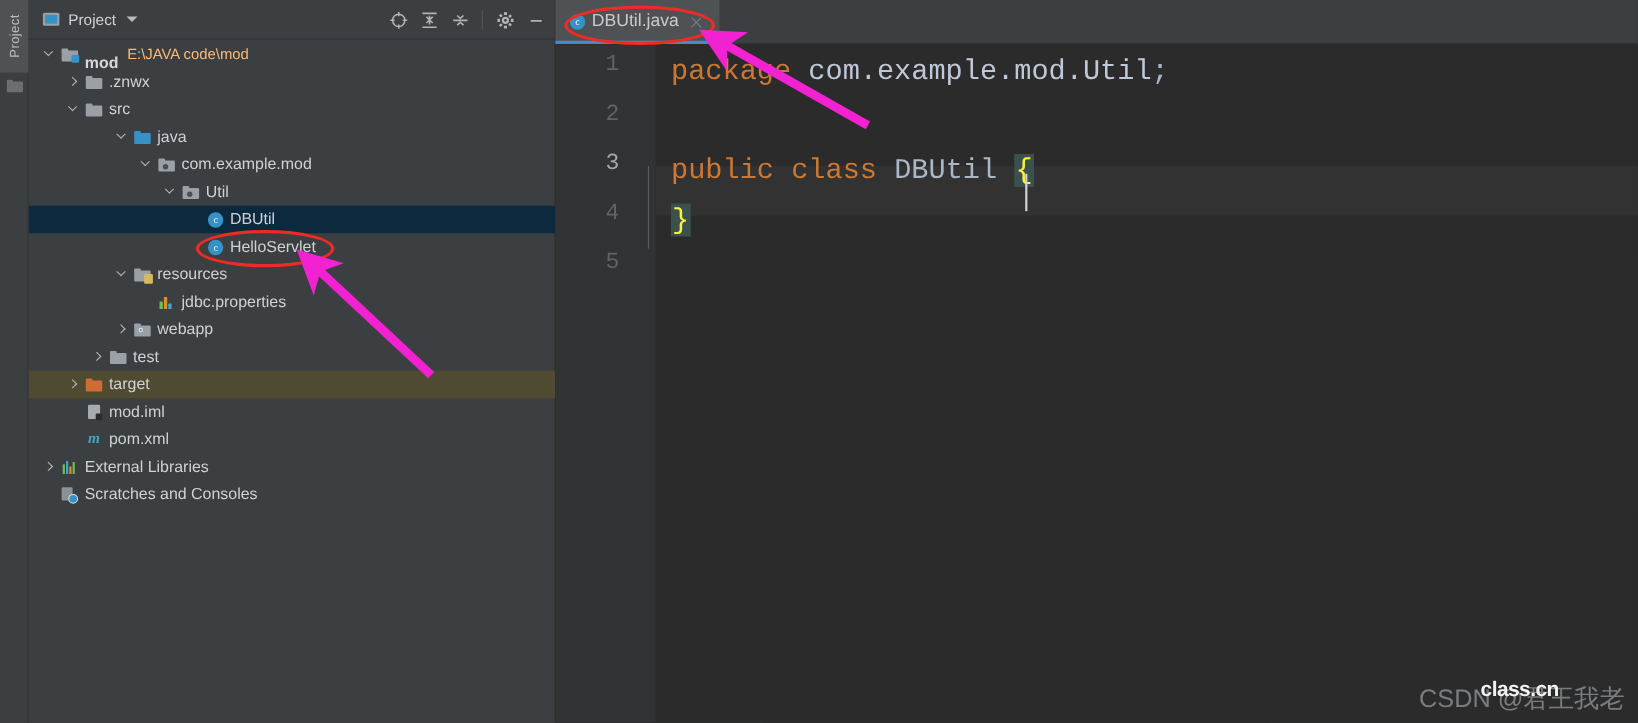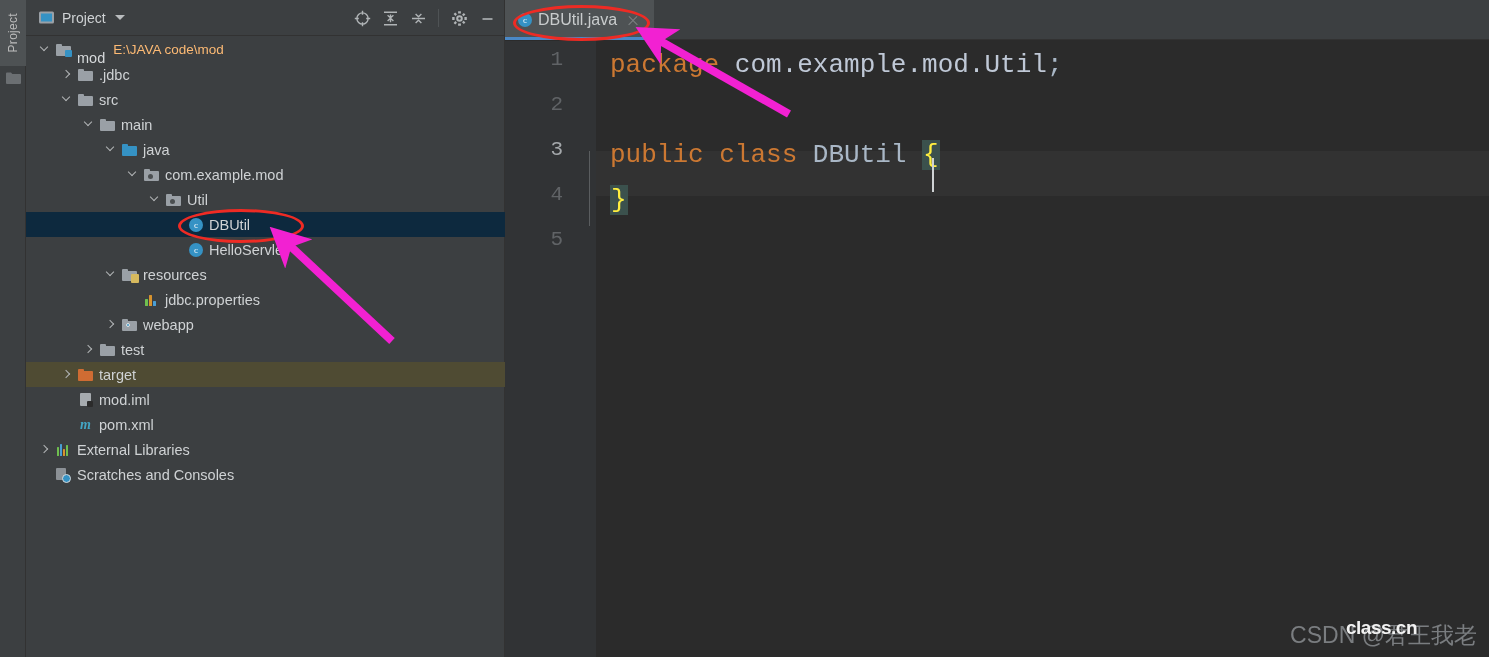--- a/index.html
+++ b/index.html
@@ -115,21 +115,21 @@
   }
   .arrow.right i { transform: rotate(-45deg); left: 2px; top: 3px; }
   .arrow.down  i { transform: rotate(45deg);  left: 2px; top: 1px; }
   .ticon {
     width: 17px; height: 16px;
     flex: 0 0 17px;
     margin-right: 5px;
     position: relative;
   }
   .label { color: #cfd2d4; }
-  .label.bold { font-weight: normal; color: #d6d9db; margin-top: 16px; }
+  .label.bold { font-weight: bold; color: #d6d9db; margin-top: 16px; }
   .sublabel { color: #fdba74; font-size: 13.5px; margin-left: 8px; }
 
   
   .folder { position: absolute; left: 1px; top: 2px; width: 15px; height: 12px; }
   .folder .tab  { position: absolute; left: 0; top: 0; width: 6px; height: 3px; border-radius: 1px 1px 0 0; }
   .folder .body { position: absolute; left: 0; top: 2px; width: 15px; height: 10px; border-radius: 1px; }
   .fgray  .tab, .fgray  .body { background: #9aa0a6; }
   .fblue  .tab, .fblue  .body { background: #3592c4; }
   .forange .tab, .forange .body { background: #cf6c33; }
   .badge-sq { position: absolute; right: -1px; bottom: -1px; width: 7px; height: 7px; background: #3592c4; border-radius: 1px; }
@@ -344,45 +344,33 @@
         <div class="row">
           <span class="arrow right" style="margin-left: 35px;">
             <i></i>
           </span>
           <span class="ticon">
             <span class="folder fgray">
               <span class="tab"></span>
               <span class="body"></span>
             </span>
           </span>
-          <span class="label">.jdbc</span>
+          <span class="label">.znwx</span>
         </div>
         <div class="row">
           <span class="arrow down" style="margin-left: 35px;">
             <i></i>
           </span>
           <span class="ticon">
             <span class="folder fgray">
               <span class="tab"></span>
               <span class="body"></span>
             </span>
           </span>
           <span class="label">src</span>
-        </div>
-        <div class="row">
-          <span class="arrow down" style="margin-left: 57px;">
-            <i></i>
-          </span>
-          <span class="ticon">
-            <span class="folder fgray">
-              <span class="tab"></span>
-              <span class="body"></span>
-            </span>
-          </span>
-          <span class="label">main</span>
         </div>
         <div class="row">
           <span class="arrow down" style="margin-left: 79px;">
             <i></i>
           </span>
           <span class="ticon">
             <span class="folder fblue">
               <span class="tab"></span>
               <span class="body"></span>
             </span>

